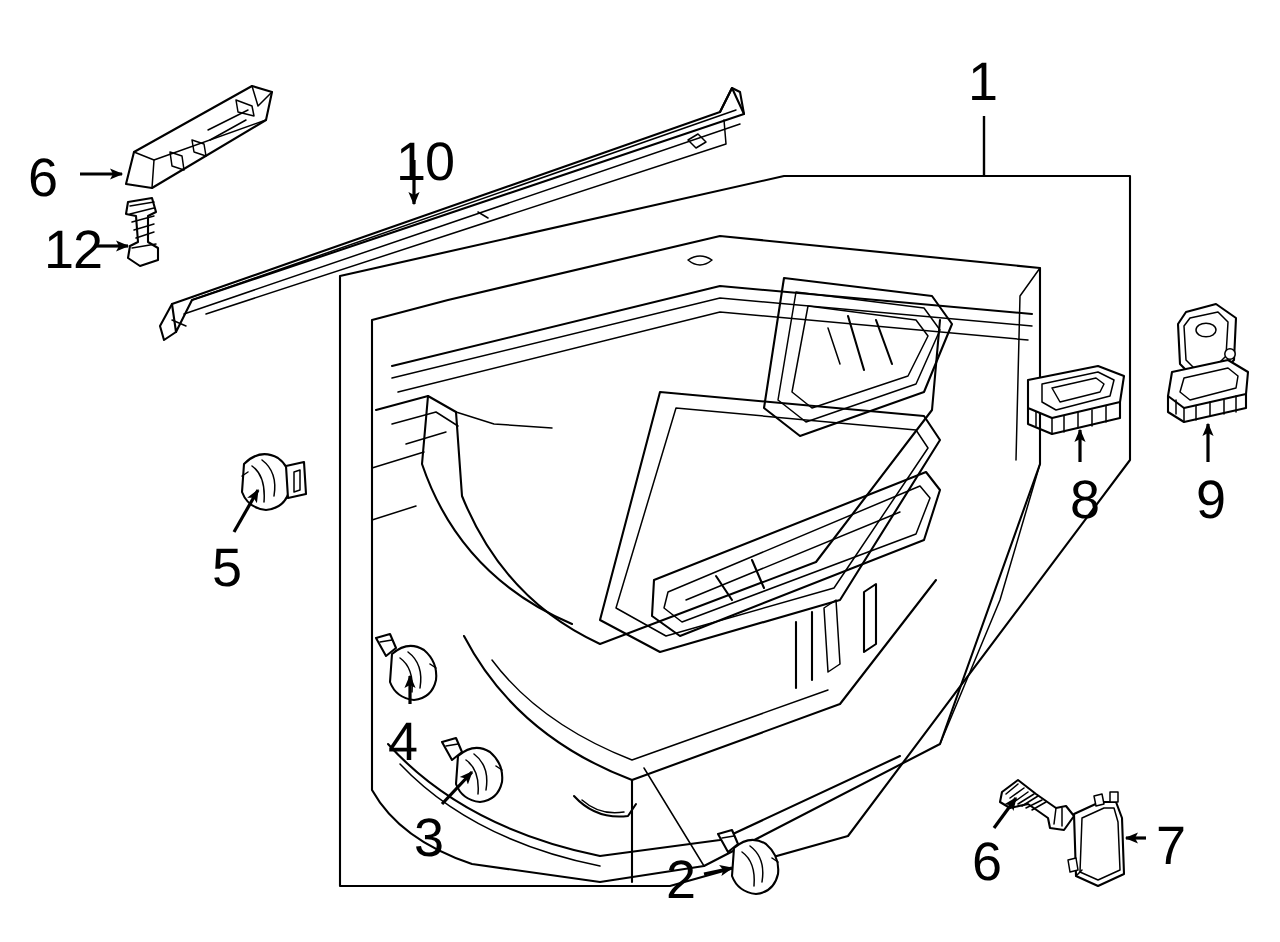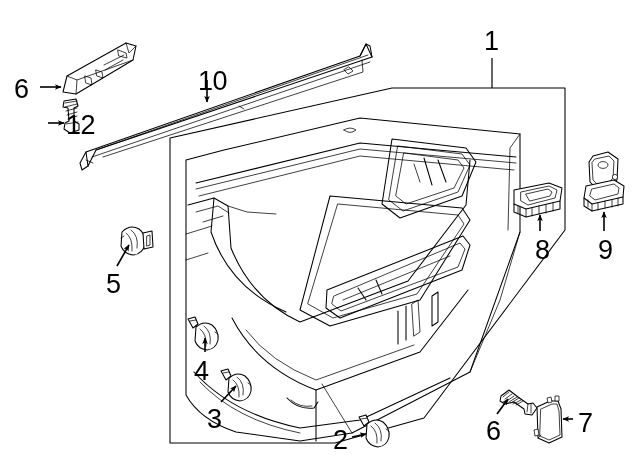--- a/index.html
+++ b/index.html
@@ -257,15 +257,15 @@
   <div class="callout-label" style="left:333px; top:427px;">2</div>
   <div class="callout-label" style="left:207px; top:406px;">3</div>
   <div class="callout-label" style="left:194px; top:358px;">4</div>
   <div class="callout-label" style="left:106px; top:271px;">5</div>
   <div class="callout-label" style="left:486px; top:418px;">6</div>
   <div class="callout-label" style="left:578px; top:410px;">7</div>
   <div class="callout-label" style="left:535px; top:237px;">8</div>
   <div class="callout-label" style="left:598px; top:237px;">9</div>
   <div class="callout-label" style="left:198px; top:68px;">10</div>
   <div class="callout-label" style="left:14px; top:76px;">6</div>
-  <div class="callout-label" style="left:22px; top:112px;margin-left:44px;">12</div>
+  <div class="callout-label" style="left:22px; top:112px;">12</div>
 
 </div>
 
 </body></html>

